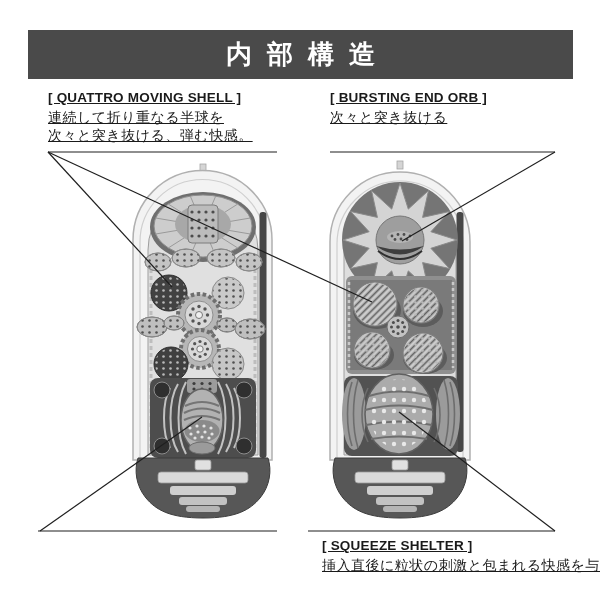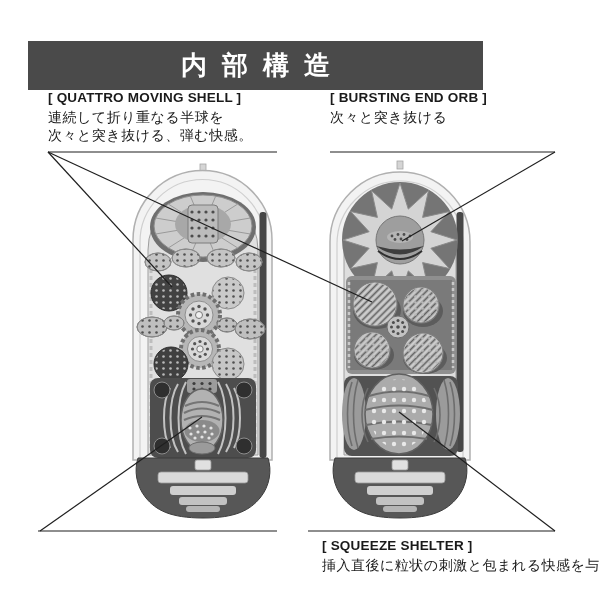--- a/index.html
+++ b/index.html
@@ -1,22 +1,22 @@
 <!DOCTYPE html>
 <html><head>
 <meta charset="utf-8">
 <style>
   html,body{margin:0;padding:0;background:#ffffff;}
   #stage{position:relative;width:600px;height:600px;background:#ffffff;overflow:hidden;
          font-family:"Liberation Sans","DejaVu Sans",sans-serif;color:#1a1a1a;}
   #diagram-svg{position:absolute;left:0;top:0;z-index:1;}
-  .banner{position:absolute;left:28px;top:30px;width:455px;height:49px;background:#4a4a4a;
-          display:flex;align-items:center;justify-content:center;z-index:2;margin-top:11px;}
+  .banner{position:absolute;left:28px;top:30px;width:545px;height:49px;background:#4a4a4a;
+          display:flex;align-items:center;justify-content:center;z-index:2;}
   .banner-title{color:#ffffff;font-size:26px;font-weight:600;letter-spacing:15px;padding-left:15px;}
-  .feature{position:absolute;z-index:3;}
+  .feature{position:absolute;z-index:3;text-decoration:underline;}
   .feature .flabel{font-size:13.5px;font-weight:bold;letter-spacing:0.2px;white-space:nowrap;}
   .feature .fdesc{font-size:14px;line-height:17.5px;letter-spacing:0.5px;margin-top:4px;white-space:nowrap;}
   #feature-quattro{left:48px;top:90px;}
   #feature-bursting{left:330px;top:90px;}
   #feature-strong{left:38px;top:538px;}
   #feature-squeeze{left:322px;top:538px;}
 </style>
 </head>
 <body>
 

